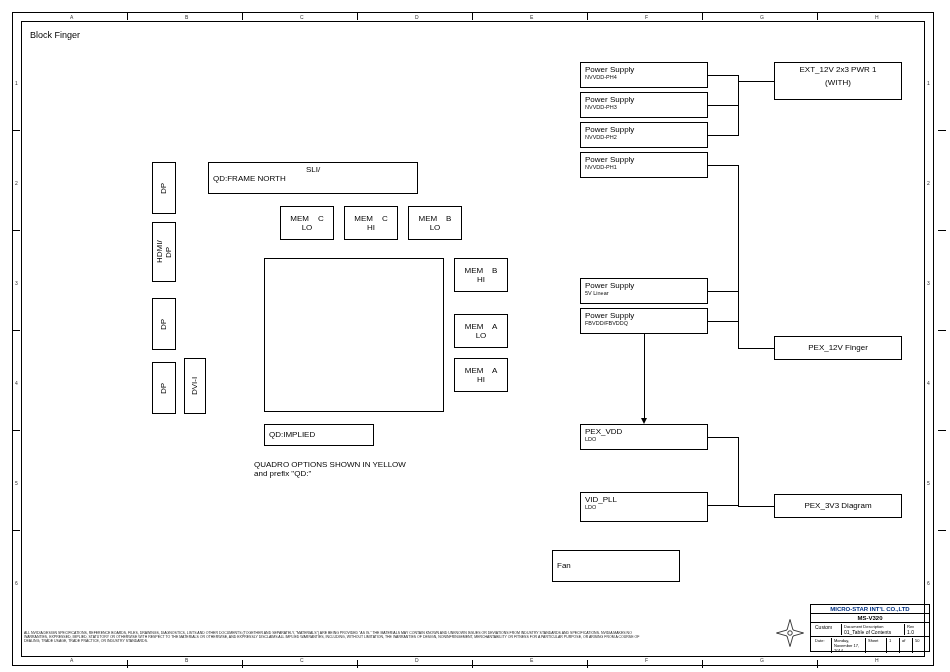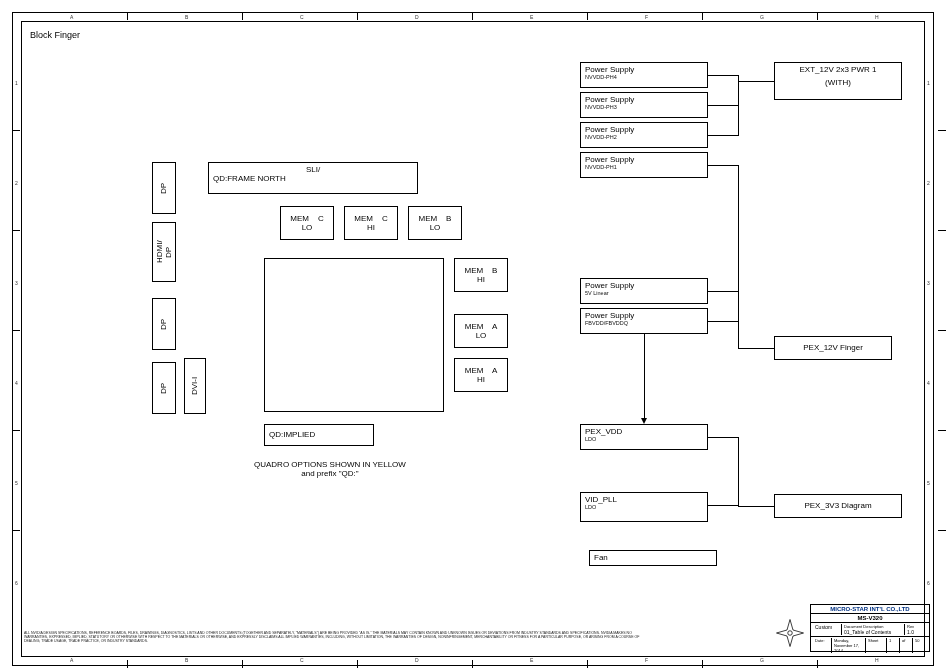--- a/index.html
+++ b/index.html
@@ -71,21 +71,20 @@
     writing-mode: vertical-rl;
     transform: rotate(180deg);
     display: flex;
     align-items: center;
     justify-content: center;
     text-align: center;
   }
   .note {
     position: absolute;
     font-size: 8px;
-    text-align: center;
   }
   .wire {
     position: absolute;
     background: #000;
   }
   .disclaimer {
     position: absolute;
     left: 24px;
     bottom: 28px;
     right: 300px;
@@ -266,32 +265,32 @@
   </div>
 <div class="box" style="left:580px; top:308px; width:128px; height:26px">
     <div>Power Supply</div>
     <div class="sub">FBVDD/FBVDDQ</div>
   </div>
 
 <div class="box" style="left:774px; top:62px; width:128px; height:38px; text-align:center">
   <div>EXT_12V 2x3 PWR 1</div>
   <div style="margin-top:4px">(WITH)</div>
 </div>
-<div class="box centered" style="left:774px; top:336px; width:118px; height:24px">PEX_12V Finger</div>
+<div class="box centered" style="left:774px; top:336px; width:128px; height:24px">PEX_12V Finger</div>
 <div class="box centered" style="left:774px; top:494px; width:128px; height:24px">PEX_3V3 Diagram</div>
 
 <div class="box" style="left:580px; top:424px; width:128px; height:26px">
     <div>PEX_VDD</div>
     <div class="sub">LDO</div>
   </div>
 <div class="box" style="left:580px; top:492px; width:128px; height:30px">
     <div>VID_PLL</div>
     <div class="sub">LDO</div>
   </div>
-<div class="box" style="left:589px; top:550px; width:128px; height:16px; display:flex; align-items:center">Fan</div>
+<div class="box" style="left:552px; top:550px; width:128px; height:32px; display:flex; align-items:center">Fan</div>
 
 <div class="wire" style="left:708px; top:75px;  width:30px; height:1px"></div>
 <div class="wire" style="left:708px; top:105px; width:30px; height:1px"></div>
 <div class="wire" style="left:708px; top:135px; width:30px; height:1px"></div>
 <div class="wire" style="left:738px; top:75px;  width:1px;  height:61px"></div>
 <div class="wire" style="left:738px; top:81px;  width:36px; height:1px"></div>
 
 <div class="wire" style="left:708px; top:165px; width:30px; height:1px"></div>
 <div class="wire" style="left:738px; top:165px; width:1px; height:183px"></div>
 

